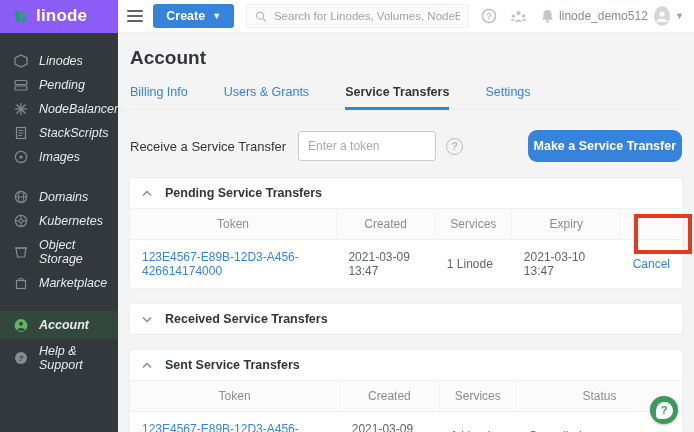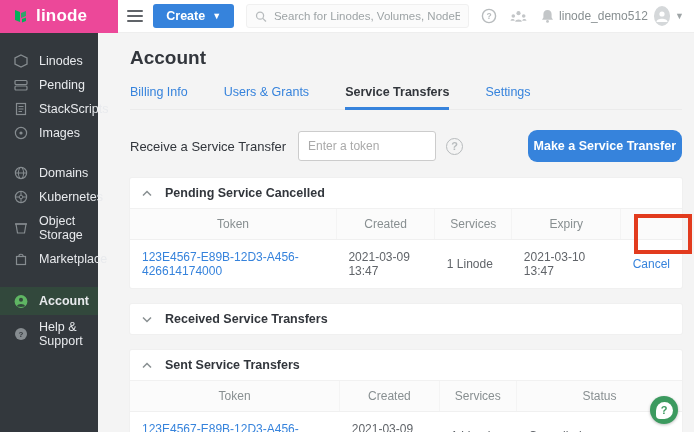--- a/index.html
+++ b/index.html
@@ -1,37 +1,37 @@
 <!DOCTYPE html>
 <html><head>
 <meta charset="utf-8">
 <style>
   * { margin:0; padding:0; box-sizing:border-box; }
   html,body { width:694px; height:432px; overflow:hidden; }
   body { font-family:"Liberation Sans", sans-serif; background:#f4f4f4; color:#32363c; position:relative; font-size:12px; }
 
   
   .topbar { position:absolute; top:0; left:0; right:0; height:33px; background:#fff; display:flex; align-items:center; z-index:5; border-bottom:1px solid #eee; }
-  .logo-block { width:118px; height:33px; background:#ec4899; display:flex; align-items:center; padding-left:13px; gap:7px; flex-shrink:0; }
+  .logo-block { width:118px; height:33px; background:#8b5cf6; display:flex; align-items:center; padding-left:13px; gap:7px; flex-shrink:0; }
   .logo-mark { width:16px; height:16px; }
   .logo-text { color:#fff; font-weight:bold; font-size:17px; letter-spacing:.2px; }
   .hamburger { margin-left:9px; width:20px; cursor:pointer; display:flex; flex-direction:column; gap:3px; }
   .hamburger span { display:block; height:2px; background:#606469; border-radius:1px; }
   .create-btn { margin-left:10px; background:#3683dc; color:#fff; border:none; border-radius:3px; height:24px; padding:0 13px; font-size:12.5px; font-weight:bold; display:flex; align-items:center; gap:7px; cursor:pointer; font-family:inherit; }
   .create-btn .chev { font-size:9px; }
   .searchbox { margin-left:12px; width:270px; height:24px; background:#fbfbfb; border:1px solid #f0f0f0; border-radius:3px; display:flex; align-items:center; padding:0 8px; gap:7px; }
   .searchbox input { border:none; outline:none; background:transparent; width:100%; font-size:11.5px; color:#555; font-family:inherit; }
   .searchbox input::placeholder { color:#9ea4a6; }
   .top-icons { display:flex; align-items:center; gap:13px; margin-left:12px; color:#9ea4a6; }
   .username { color:#888f91; font-size:12px; margin-left:4px; }
   .avatar { width:20px; height:20px; border-radius:50%; background:#d5d8da; display:flex; align-items:center; justify-content:center; overflow:hidden; margin-left:6px; }
   .user-chev { color:#9ea4a6; font-size:9px; margin-left:5px; margin-right:10px; }
 
   
-  .sidebar { position:absolute; top:33px; left:0; width:98px; bottom:0; background:#33383d; padding-top:16px; }
+  .sidebar { position:absolute; top:33px; left:0; width:118px; bottom:0; background:#33383d; padding-top:16px;font-style:italic; }
   .side-item { display:flex; align-items:center; gap:11px; padding:5px 0 5px 14px; color:#e8eaed; font-size:12.5px; cursor:pointer; }
   .side-item .sicon { width:14px; height:14px; color:#868c90; flex-shrink:0; display:flex; }
   .side-group-gap { height:16px; }
   .side-item.active { background:#32483c; font-weight:bold; padding-top:7px; padding-bottom:7px; }
   .side-item.active .sicon { color:#5fb663; }
 
   
   .main { position:absolute; left:118px; top:33px; right:0; bottom:0; padding:10px 12px 0 12px; }
   .page-title { font-size:19px; font-weight:bold; color:#32363c; margin:4px 0 10px 0; }
   .tabs { display:flex; gap:36px; border-bottom:1px solid #ebebeb; }
@@ -134,20 +134,33 @@
         <svg width="14" height="14" viewBox="0 0 14 14">
           <rect x="1" y="2.5" width="12" height="4" rx="1" fill="none" stroke="currentColor" stroke-width="1.2"></rect>
           <rect x="1" y="8" width="12" height="4" rx="1" fill="none" stroke="currentColor" stroke-width="1.2"></rect>
         </svg>
       </span>
     <span>Pending</span>
   </div>
   <div class="side-item">
     <span class="sicon">
         <svg width="14" height="14" viewBox="0 0 14 14">
+          <g stroke="currentColor" stroke-width="1.2">
+            <line x1="7" y1="1" x2="7" y2="13"></line>
+            <line x1="1" y1="7" x2="13" y2="7"></line>
+            <line x1="2.5" y1="2.5" x2="11.5" y2="11.5"></line>
+            <line x1="11.5" y1="2.5" x2="2.5" y2="11.5"></line>
+          </g>
+        </svg>
+      </span>
+    <span>NodeBalancers</span>
+  </div>
+  <div class="side-item">
+    <span class="sicon">
+        <svg width="14" height="14" viewBox="0 0 14 14">
           <rect x="2.5" y="1.5" width="9" height="11" fill="none" stroke="currentColor" stroke-width="1.2"></rect>
           <line x1="4.5" y1="4.5" x2="9.5" y2="4.5" stroke="currentColor"></line>
           <line x1="4.5" y1="7" x2="9.5" y2="7" stroke="currentColor"></line>
           <line x1="4.5" y1="9.5" x2="8" y2="9.5" stroke="currentColor"></line>
         </svg>
       </span>
     <span>StackScripts</span>
   </div>
   <div class="side-item">
     <span class="sicon">
@@ -241,21 +254,21 @@
     <button class="make-btn">Make a Service Transfer</button>
   </div>
 
   <section class="panel">
     <div class="panel-head">
       <span class="chev">
         <svg width="10" height="7" viewBox="0 0 10 7">
             <polyline points="1,5.5 5,1.5 9,5.5" fill="none" stroke="#888f91" stroke-width="1.5"></polyline>
           </svg>
       </span>
-      <span class="panel-title">Pending Service Cancelled</span>
+      <span class="panel-title">Pending Service Transfers</span>
     </div>
     <table class="xfer">
       <thead>
         <tr>
           <th class="col-token">Token</th>
           <th class="col-created">Created</th>
           <th class="col-services">Services</th>
           <th class="col-expiry">Expiry</th>
           <th class="col-action"></th>
         </tr>

